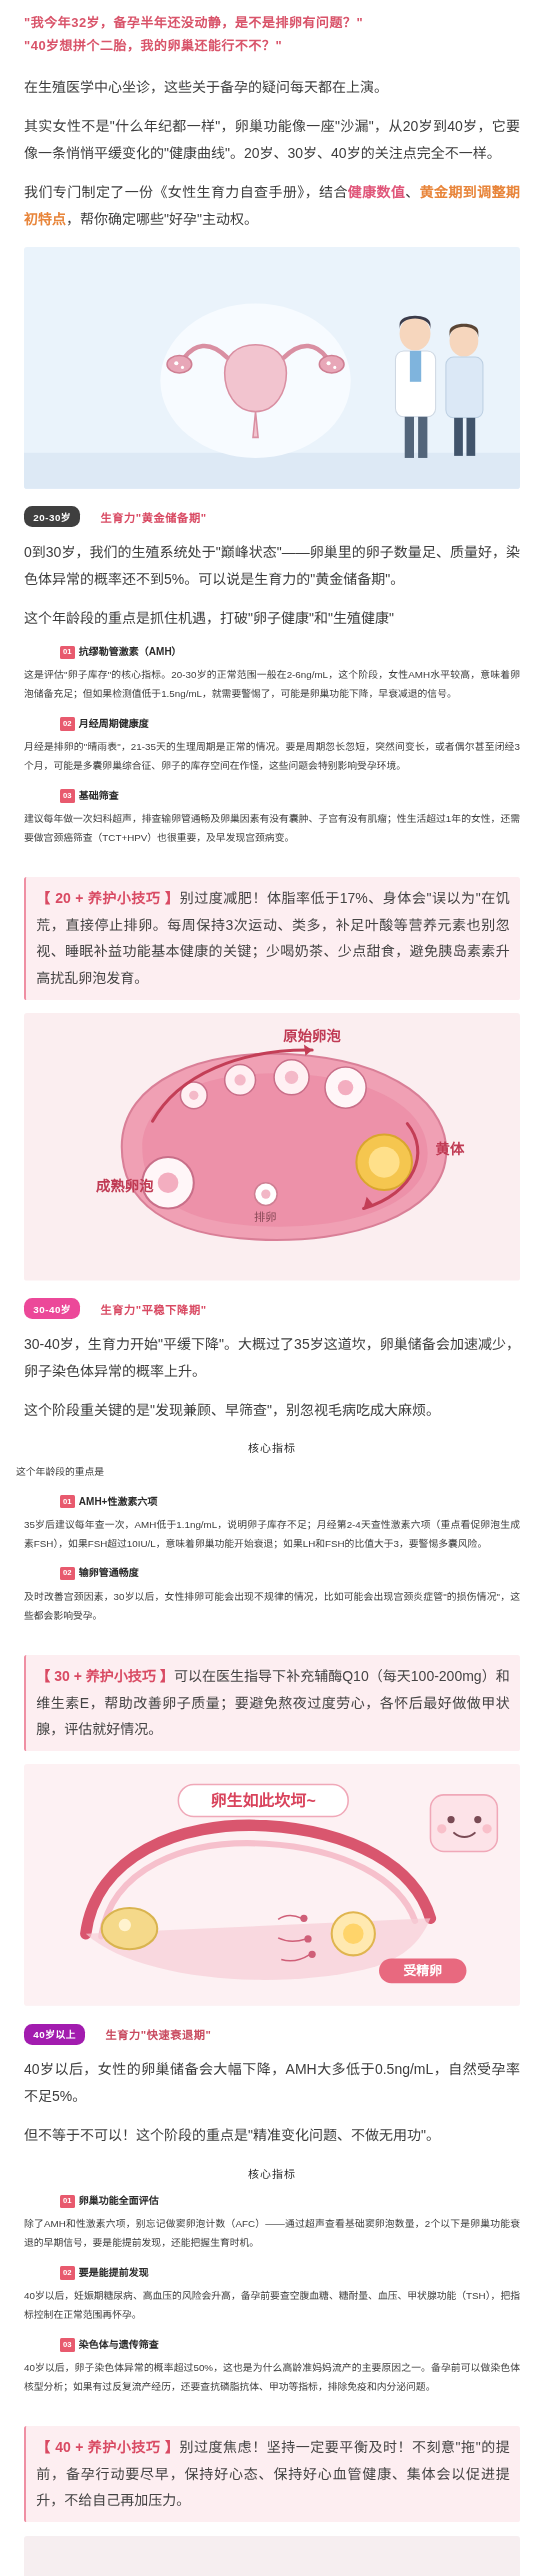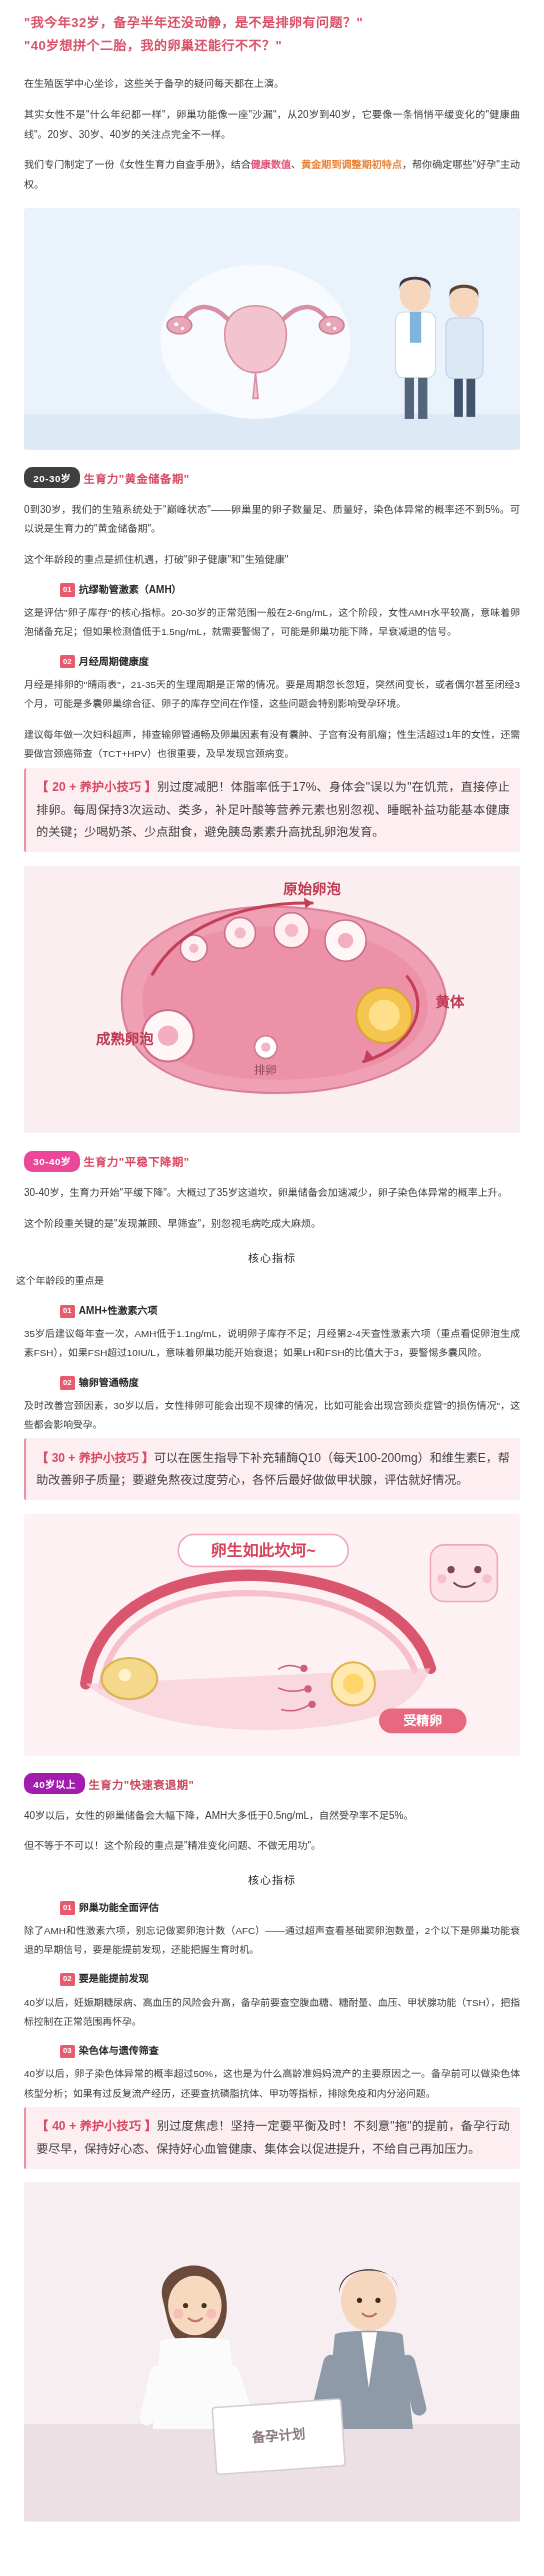--- a/index.html
+++ b/index.html
@@ -18,38 +18,38 @@
     font-size: 13px;
     font-weight: bold;
     color: #d9546a;
     line-height: 1.55;
     letter-spacing: 0.5px;
   }
   .quote-line.second { margin-top: 2.1px; }
 
   
   .para {
-    font-size: 10px;
+    font-size: 14px;
     line-height: 1.95;
     color: #3d3d3d;
     padding: 0 24px;
     margin: 11.3px 0 0 0;
     text-align: justify;
   }
   .para.first { margin-top: 13.4px; }
   .hl-pink { color:#e0567a; font-weight:bold; }
   .hl-orange { color:#e8853a; font-weight:bold; }
 
   
   .illus { margin: 13.4px 24px 0 24px; border-radius:3.1px; overflow:hidden; }
   .illus svg { display:block; width:100%; height:auto; }
 
   
   .sec-head {
-    display:flex; align-items:center; gap:3px;
+    display:flex; align-items:center; gap:20px;
     margin: 17.5px 24px 0 24px;
   }
   .age-pill {
     background:#3f3f3f; color:#fff; font-size:9.8px; font-weight:bold;
     padding:3.6px 9.3px; border-radius:8.2px; white-space:nowrap;
     letter-spacing:0.5px;
   }
   .age-pill.p2 { background:#ec4899; }
   .age-pill.p3 { background:#a21caf; }
   .sec-title { font-size:11.3px; font-weight:bold; color:#d94a63; letter-spacing:0.5px; }
@@ -71,26 +71,26 @@
   .num-head { font-size:10px; font-weight:bold; color:#2b2b2b; line-height:1.6;padding-left:36px; }
   .num-badge {
     display:inline-block; background:#e85a6e; color:#fff;
     font-size:7.7px; font-weight:bold; border-radius:1.5px;
     padding:0.5px 3.1px; margin-right:4.1px; vertical-align:1px;
   }
   .num-body { font-size:9.8px; line-height:1.95; color:#3d3d3d; margin-top:5.2px; text-align:justify; }
 
   
   .tip {
-    margin: 4px 24px 0 24px;
+    margin: 30px 24px 0 24px;
     background:#fdeef1;
     border-left:2.6px solid #ef8fa3;
     border-radius:2.6px;
     padding:8.2px 10.3px;
-    font-size:12px;
+    font-size:14px;
     line-height:1.9;
     color:#444;
     text-align:justify;
   }
   .tip .tip-lead { color:#d94a63; font-weight:bold; }
 </style>
 </head>
 <body>
 
 <div class="page">
@@ -156,20 +156,23 @@
     </div>
     <div class="num-body">这是评估"卵子库存"的核心指标。20-30岁的正常范围一般在2-6ng/mL，这个阶段，女性AMH水平较高，意味着卵泡储备充足；但如果检测值低于1.5ng/mL，就需要警惕了，可能是卵巢功能下降，早衰减退的信号。</div>
   </div>
   <div class="num-item">
     <div class="num-head">
       <span class="num-badge">02</span><span>月经周期健康度</span>
     </div>
     <div class="num-body">月经是排卵的"晴雨表"，21-35天的生理周期是正常的情况。要是周期忽长忽短，突然间变长，或者偶尔甚至闭经3个月，可能是多囊卵巢综合征、卵子的库存空间在作怪，这些问题会特别影响受孕环境。</div>
   </div>
   <div class="num-item">
+    <div class="num-head">
+      <span class="num-badge">03</span><span>基础筛查</span>
+    </div>
     <div class="num-body">建议每年做一次妇科超声，排查输卵管通畅及卵巢因素有没有囊肿、子宫有没有肌瘤；性生活超过1年的女性，还需要做宫颈癌筛查（TCT+HPV）也很重要，及早发现宫颈病变。</div>
   </div>
 
   <div class="tip">
     <span class="tip-lead">【 20 + 养护小技巧 】</span><span>别过度减肥！体脂率低于17%、身体会"误以为"在饥荒，直接停止排卵。每周保持3次运动、类多，补足叶酸等营养元素也别忽视、睡眠补益功能基本健康的关键；少喝奶茶、少点甜食，避免胰岛素素升高扰乱卵泡发育。</span>
   </div>
 
   <div class="illus">
     <svg viewBox="0 0 964 520" xmlns="http://www.w3.org/2000/svg" role="img">
       <rect x="0" y="0" width="964" height="520" fill="#fbeef0"></rect>

